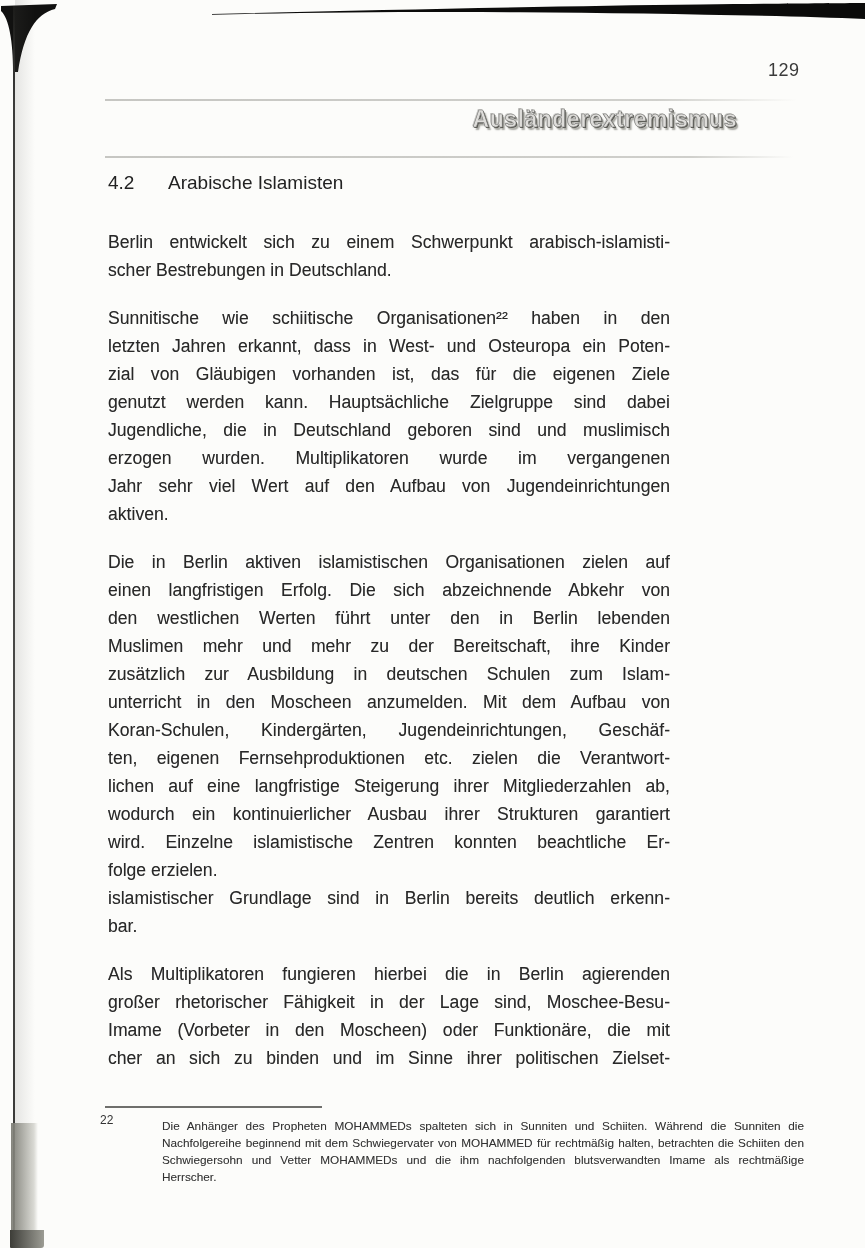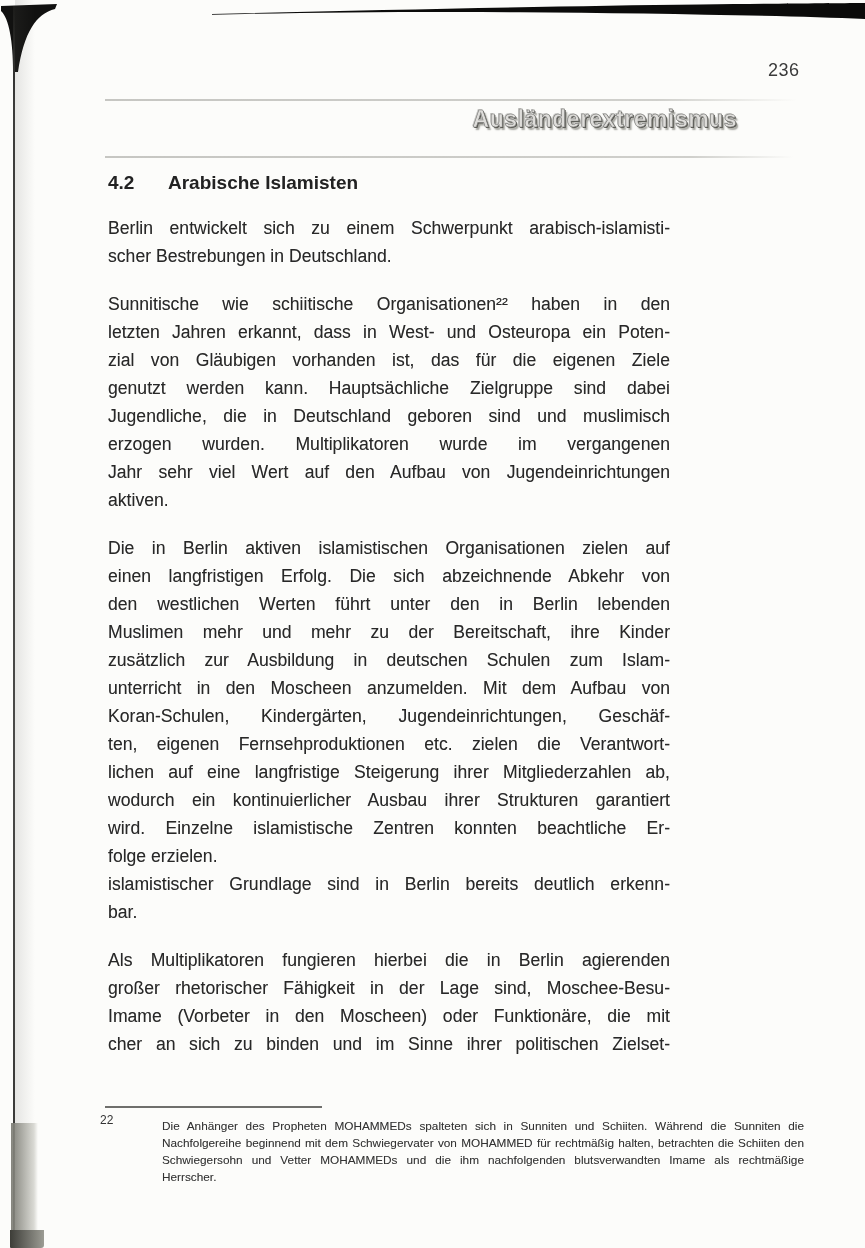--- a/index.html
+++ b/index.html
@@ -53,27 +53,27 @@
     font-size:23px;font-weight:bold;letter-spacing:0.5px;
     color:#deddda;
     -webkit-text-stroke:0.6px #787876;
     text-shadow:
       -1px -1px 0 #c9c9c6,
       1px 1px 0 #55554f,
       2.5px 2.5px 1.5px #a3a39d;
   }
   .section-heading{
     position:absolute;left:108px;top:172px;
-    font-size:19px;font-weight:bold;color:#222;
+    font-size:19px;font-weight:normal;color:#222;
     display:flex;
   }
   .section-heading .num{display:inline-block;width:60px;}
   
   .body-text{
-    position:absolute;left:108px;top:214px;width:562px;
+    position:absolute;left:108px;top:228px;width:562px;
     font-size:17.6px;color:#282828;
     text-shadow:0 0 0.6px rgba(60,60,60,0.35);
   }
   .para + .para{margin-top:20px;}
   .para.flush{margin-top:0;}
   .line{height:28px;line-height:28px;white-space:normal;}
   .just{text-align:justify;text-align-last:justify;}
   
   .footnote-rule{
     position:absolute;left:105px;top:1106px;width:217px;height:2px;
@@ -99,21 +99,21 @@
     <path d="M212,14 C 380,10 560,6 700,4.5 C 780,3.6 830,3.2 865,3 L865,19 C 780,15.5 640,13 520,12.2 C 400,11.6 300,12.6 212,14.8 Z" fill="#0b0b0a"></path>
   </svg>
   <svg class="artifact corner-hook-svg" viewBox="0 0 80 90">
     <path d="M1,6 L57,4 L55,9 C 36,14 24,32 18,72 L13,72 C 13,42 9,18 1,11 Z" fill="#111110"></path>
   </svg>
   <div class="artifact binding-line"></div>
   <div class="artifact left-shadow"></div>
   <div class="artifact bottom-bar"></div>
   <div class="artifact bottom-bar-dark"></div>
 
-  <div class="page-number">236</div>
+  <div class="page-number">129</div>
   <div class="rule rule-top"></div>
   <div class="chapter-title">Ausländerextremismus</div>
   <div class="rule rule-under-title"></div>
 
   <div class="section-heading">
     <span class="num">4.2</span>
     <span class="ttl">Arabische Islamisten</span>
   </div>
 
   <div class="body-text">

